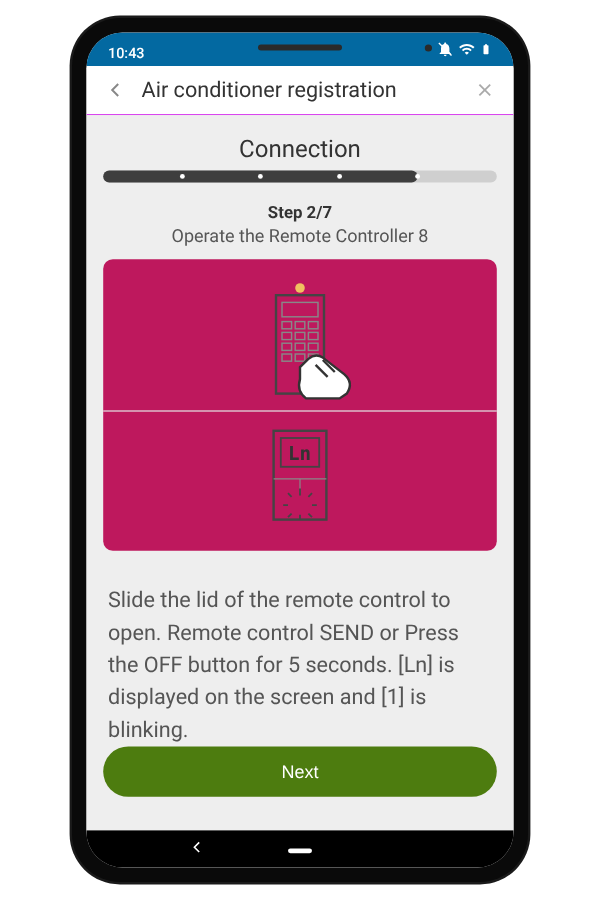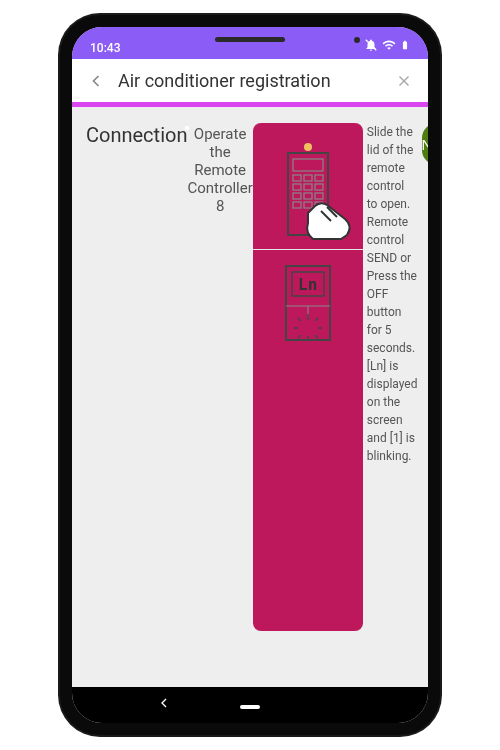--- a/index.html
+++ b/index.html
@@ -44,42 +44,42 @@
       width: 100%;
       height: 100%;
       background: #eeeeee;
       border-radius: 30px;
       overflow: hidden;
       display: flex;
       flex-direction: column;
     }
     .status-bar {
       height: 32px;
-      background: #8b5cf6;
+      background: #0369a1;
       color: #fff;
       display: flex;
       align-items: flex-end;
       justify-content: space-between;
       padding: 0 18px 4px;
       font-size: 12px;
       font-weight: 500;
     }
     .status-right {
       display: flex;
       align-items: center;
       gap: 4px;
     }
     .app-header {
       height: 48px;
       background: #fff;
       display: flex;
       align-items: center;
       padding: 0 12px;
       gap: 10px;
-      border-bottom: 5px solid #d946ef;
+      border-bottom: 1px solid #d946ef;
     }
     .back-btn { 
       display: flex; 
       align-items: center; 
       justify-content: center;
       width: 24px;
       height: 24px;
     }
     .header-title {
       flex: 1;
@@ -92,20 +92,21 @@
       align-items: center;
       justify-content: center;
       width: 24px;
       height: 24px;
     }
     .content {
       flex: 1;
       background: #eeeeee;
       padding: 16px 14px 28px;
       display: flex;
+      flex-direction: column;
     }
     .section-title {
       text-align: center;
       font-size: 20px;
       font-weight: 400;
       color: #333;
       margin-bottom: 6px;
     }
     .progress-track {
       width: 100%;
@@ -155,21 +156,21 @@
       display: flex;
       justify-content: center;
       padding: 8px 0;
     }
     .divider {
       height: 1px;
       background: #e5e5e5;
       margin: 0;
     }
     .instruction {
-      font-size: 12px;
+      font-size: 18px;
       color: #555;
       line-height: 1.5;
       padding: 0 4px;
     }
     .spacer { flex: 1; }
     .next-btn {
       width: 100%;
       height: 42px;
       background: #4d7c0f;
       color: #fff;
@@ -240,20 +241,21 @@
 
       <div class="progress-track">
         <div class="progress-fill"></div>
         <div class="progress-dot" style="left:20%"></div>
         <div class="progress-dot" style="left:40%"></div>
         <div class="progress-dot" style="left:60%"></div>
         <div class="progress-dot" style="left:80%"></div>
       </div>
 
       <div class="step-block">
+        <div class="step-label">Step 2/7</div>
         <div class="step-title">Operate the Remote Controller 8</div>
       </div>
 
       <div class="illustration-card">
         <div class="illus-row">
           <svg width="110" height="100" viewBox="0 0 110 100">
             <circle cx="55" cy="6" r="4" fill="#f0c060"></circle>
             <rect x="35" y="12" width="40" height="82" fill="none" stroke="#444" stroke-width="2"></rect>
             <rect x="40" y="18" width="30" height="12" fill="none" stroke="#888" stroke-width="1.2"></rect>
             <g stroke="#888" stroke-width="1.2" fill="none">

